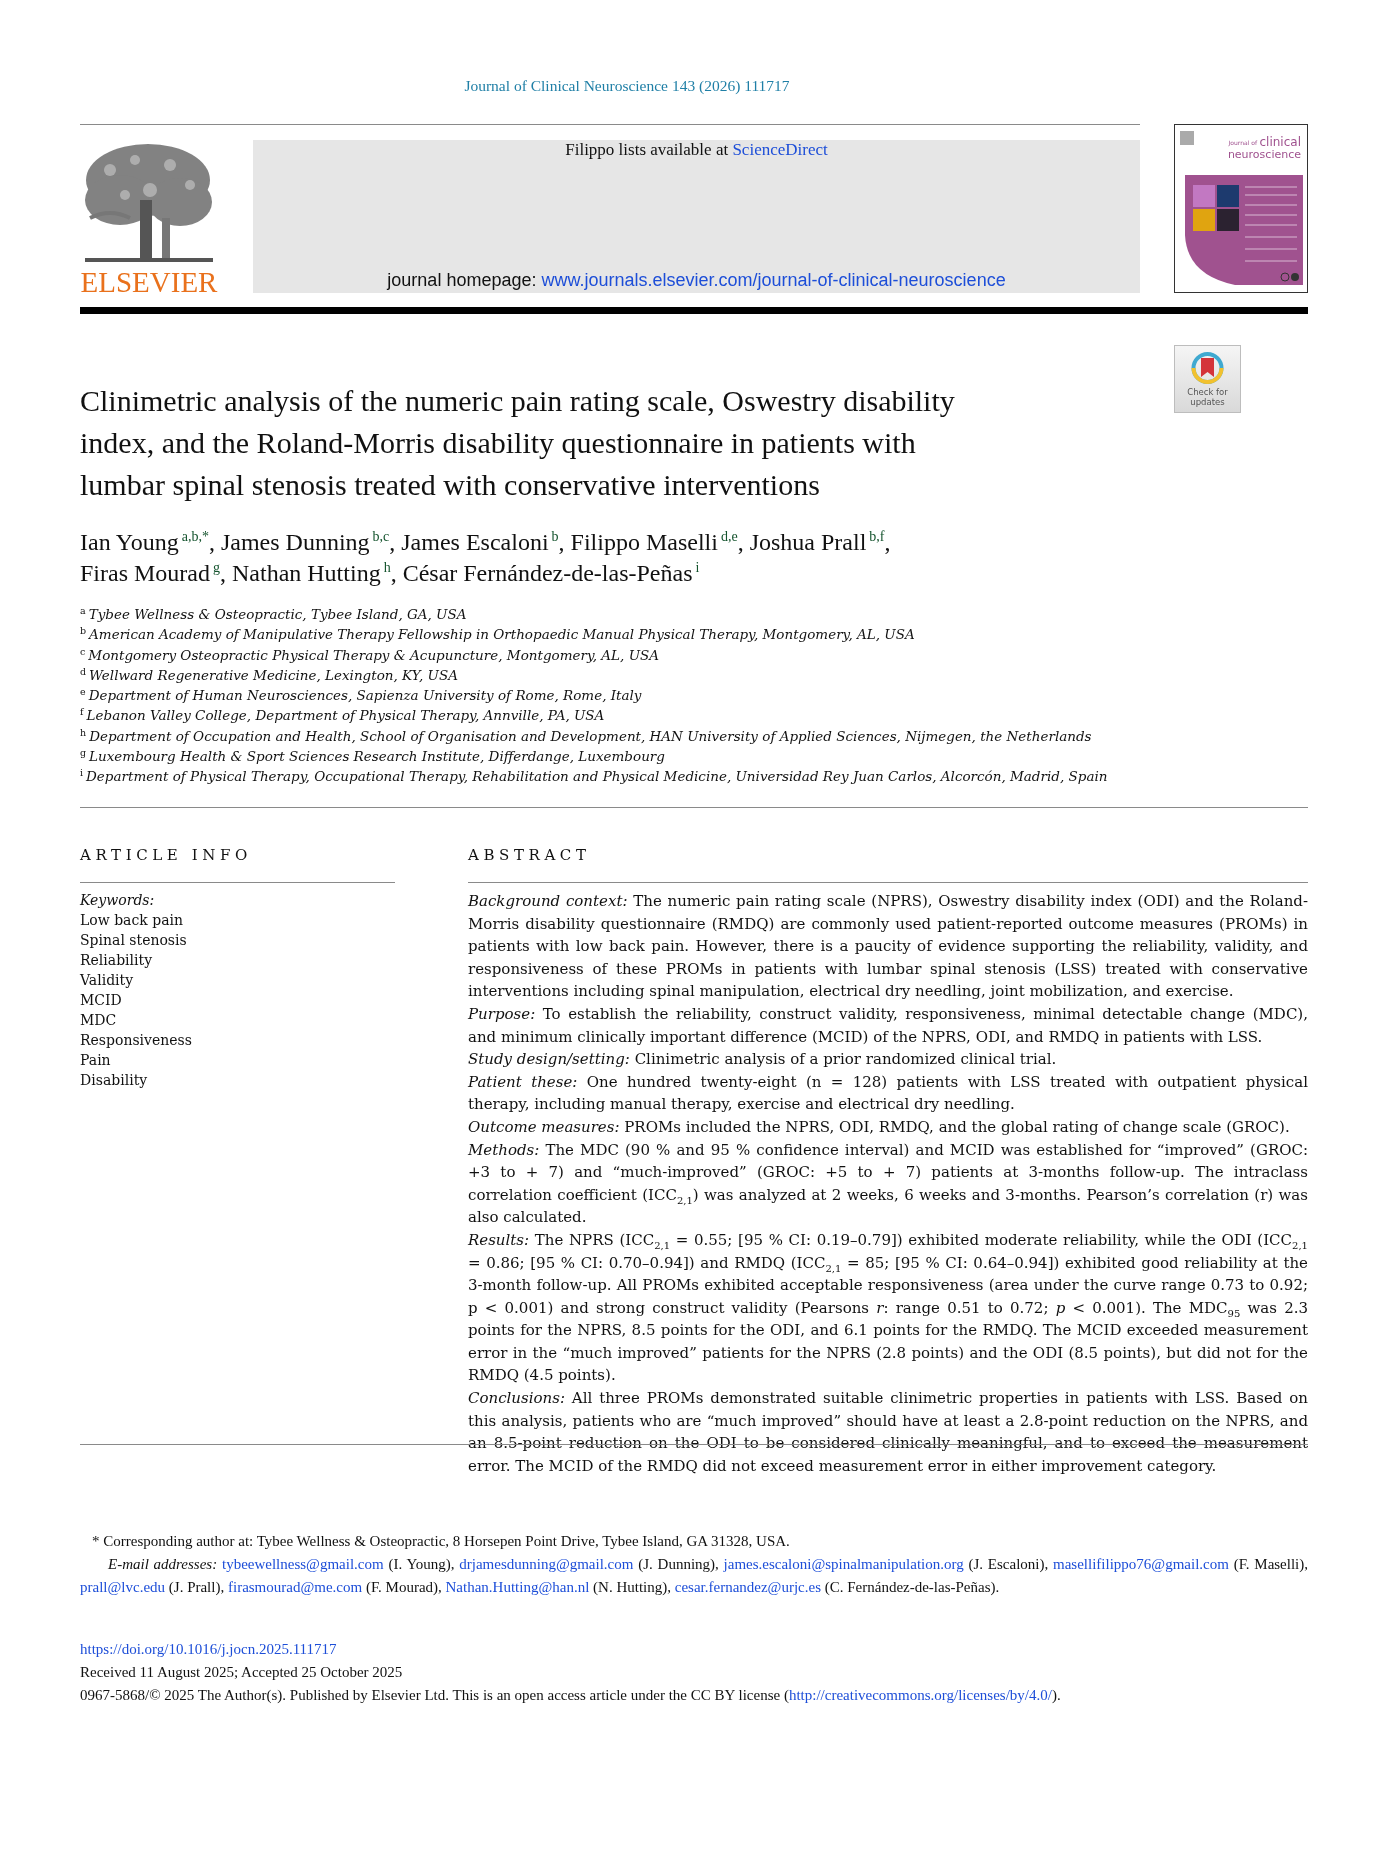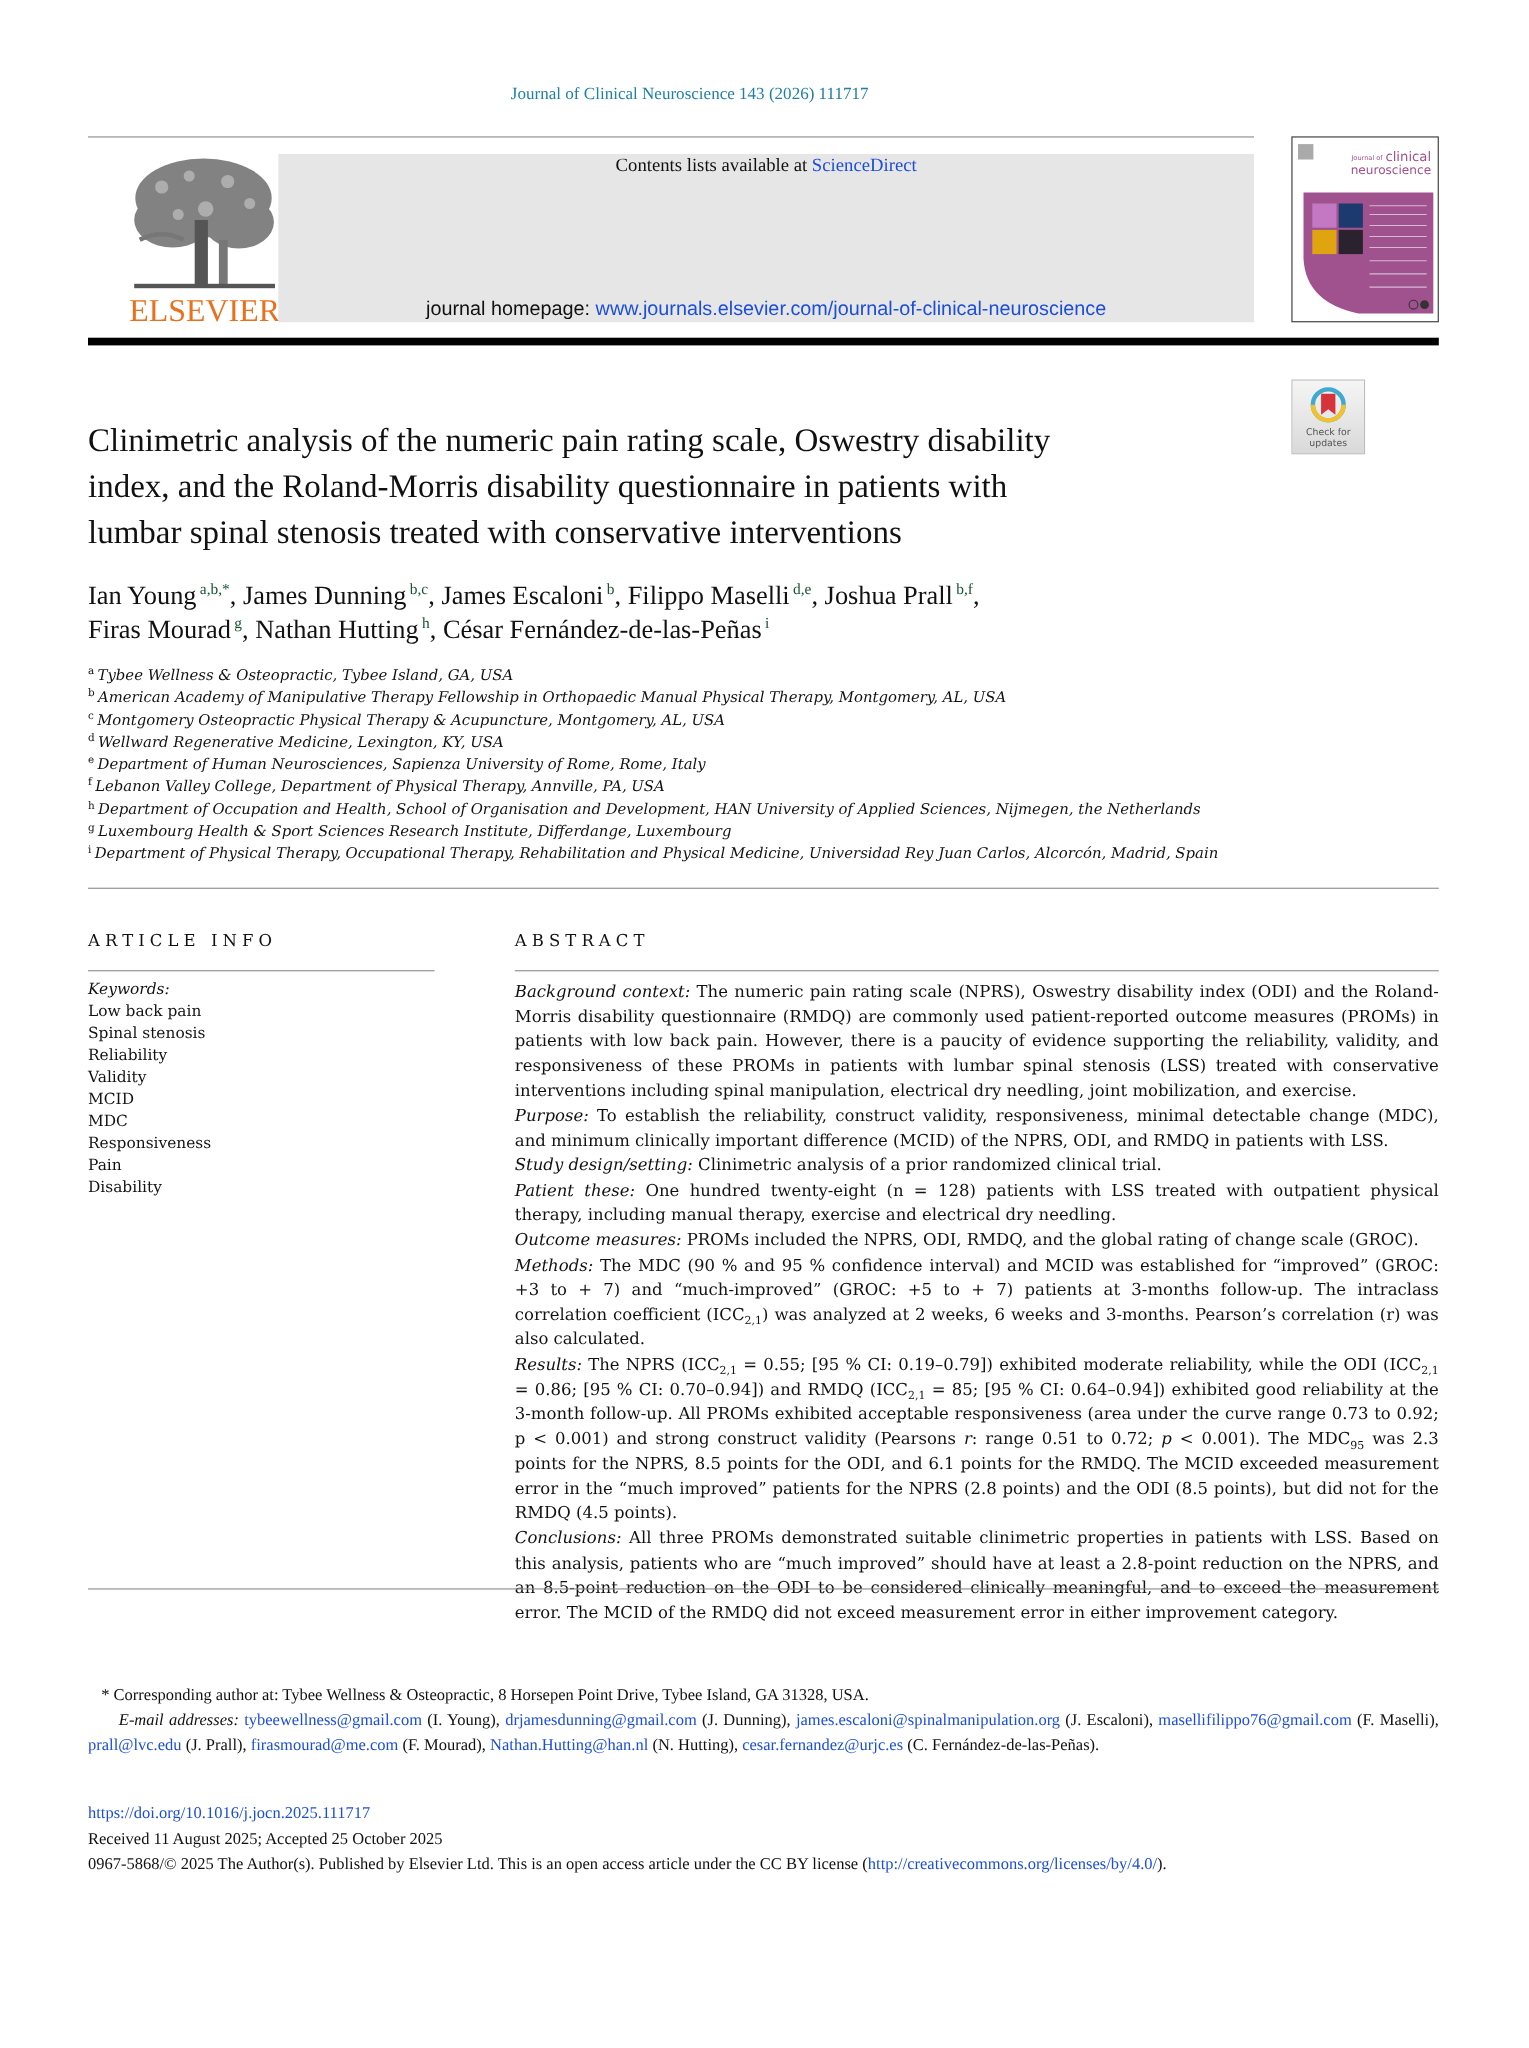--- a/index.html
+++ b/index.html
@@ -3,21 +3,21 @@
 <meta charset="utf-8">
 <style>
   html, body { margin:0; padding:0; background:#ffffff; }
   body { width:1390px; height:1862px; position:relative; overflow:hidden;
          font-family:"DejaVu Serif", "Liberation Serif", serif; color:#111; }
   .abs { position:absolute; }
   .link { color:#1d4ed8; }
   .cite { left:0; width:1254px; top:77px; text-align:center; font-size:15.5px;
           font-family:"Liberation Serif", serif; color:#1f7fa6; }
   .rule-thin { left:80px; width:1060px; top:124px; height:1px; background:#8a8a8a; }
-  .logo { left:80px; top:140px; width:138px; height:156px;margin-left:37px; }
+  .logo { left:80px; top:140px; width:138px; height:156px; }
   .band { left:253px; top:140px; width:887px; height:153px; background:#e6e6e6; }
   .band .contents { position:absolute; left:0; right:0; top:0; text-align:center;
           font-size:17px; font-family:"Liberation Serif", serif; }
   .band .jtitle { position:absolute; left:0; right:0; top:49px; text-align:center;
           font-size:31px; font-family:"Liberation Serif", serif; }
   .band .homepage { position:absolute; left:0; right:0; top:130px; text-align:center;
           font-size:18px; font-family:"Liberation Sans", sans-serif; }
   .cover { left:1174px; top:124px; width:132px; height:167px; border:1.5px solid #333; background:#fff;text-decoration:underline; }
   .thick { left:80px; width:1228px; top:307px; height:7px; background:#000; }
   .check { left:1174px; top:345px; width:65px; height:66px; background:linear-gradient(#f5f5f5,#d9d9d9);
@@ -68,21 +68,21 @@
     </g>
     <rect x="60" y="60" width="12" height="60" fill="#555"></rect>
     <rect x="82" y="78" width="8" height="42" fill="#777"></rect>
     <path d="M10 78 q20 -10 40 0" stroke="#777" stroke-width="4" fill="none"></path>
     <rect x="5" y="118" width="128" height="4" fill="#555"></rect>
     <text x="69" y="152" text-anchor="middle" font-family="Liberation Serif, serif" font-size="29" fill="#e9711c">ELSEVIER</text>
   </svg>
 </div>
 
 <div class="abs band">
-  <div class="contents"><span>Contents lists available at </span><span class="link">ScienceDirect</span></div>
+  <div class="contents"><span>Filippo lists available at </span><span class="link">ScienceDirect</span></div>
   <div class="homepage"><span>journal homepage: </span><span class="link">www.journals.elsevier.com/journal-of-clinical-neuroscience</span></div>
 </div>
 
 <div class="abs cover">
   <svg width="132" height="167" viewBox="0 0 132 167">
     <rect x="5" y="6" width="14" height="14" fill="#aaa"></rect>
     <text x="82" y="20" font-family="DejaVu Sans, sans-serif" font-size="6" fill="#a0528f" text-anchor="end">Journal of</text>
     <text x="126" y="21" font-family="DejaVu Sans, sans-serif" font-size="12" fill="#a0528f" text-anchor="end">clinical</text>
     <text x="126" y="33" font-family="DejaVu Sans, sans-serif" font-size="11" fill="#a0528f" text-anchor="end">neuroscience</text>
     <path d="M10 50 H128 V160 H60 Q12 150 10 110 Z" fill="#a0528f"></path>

